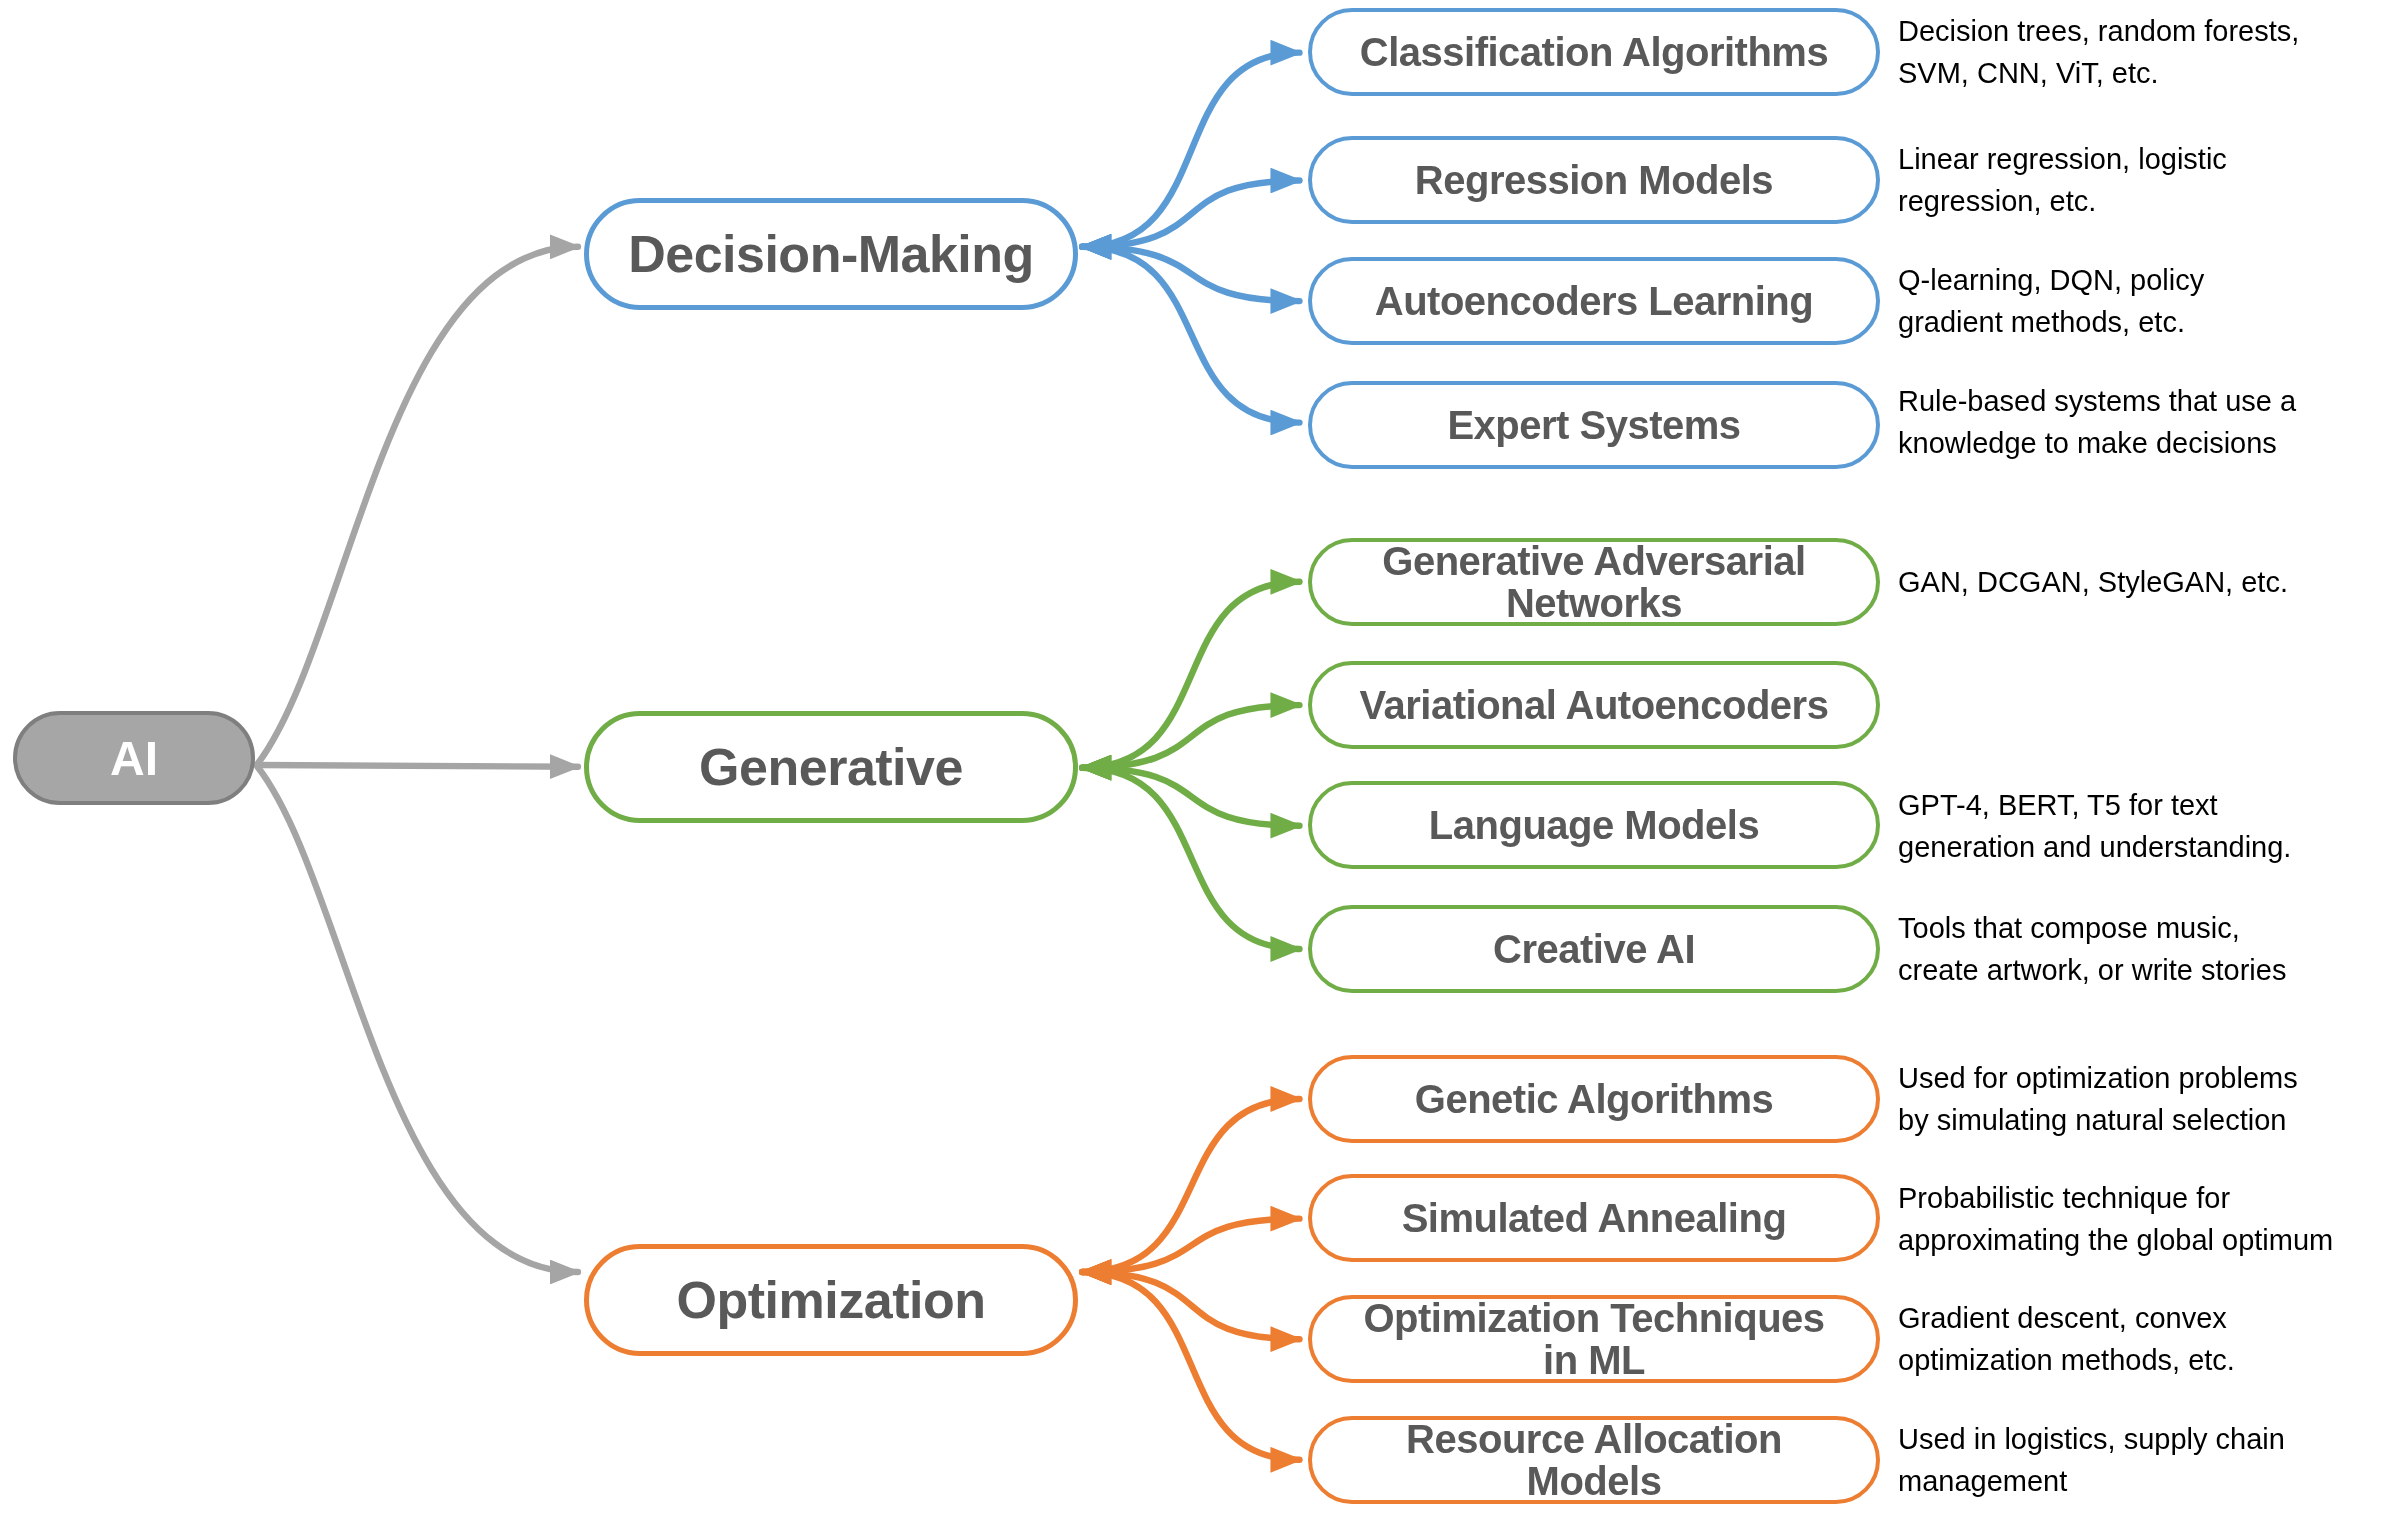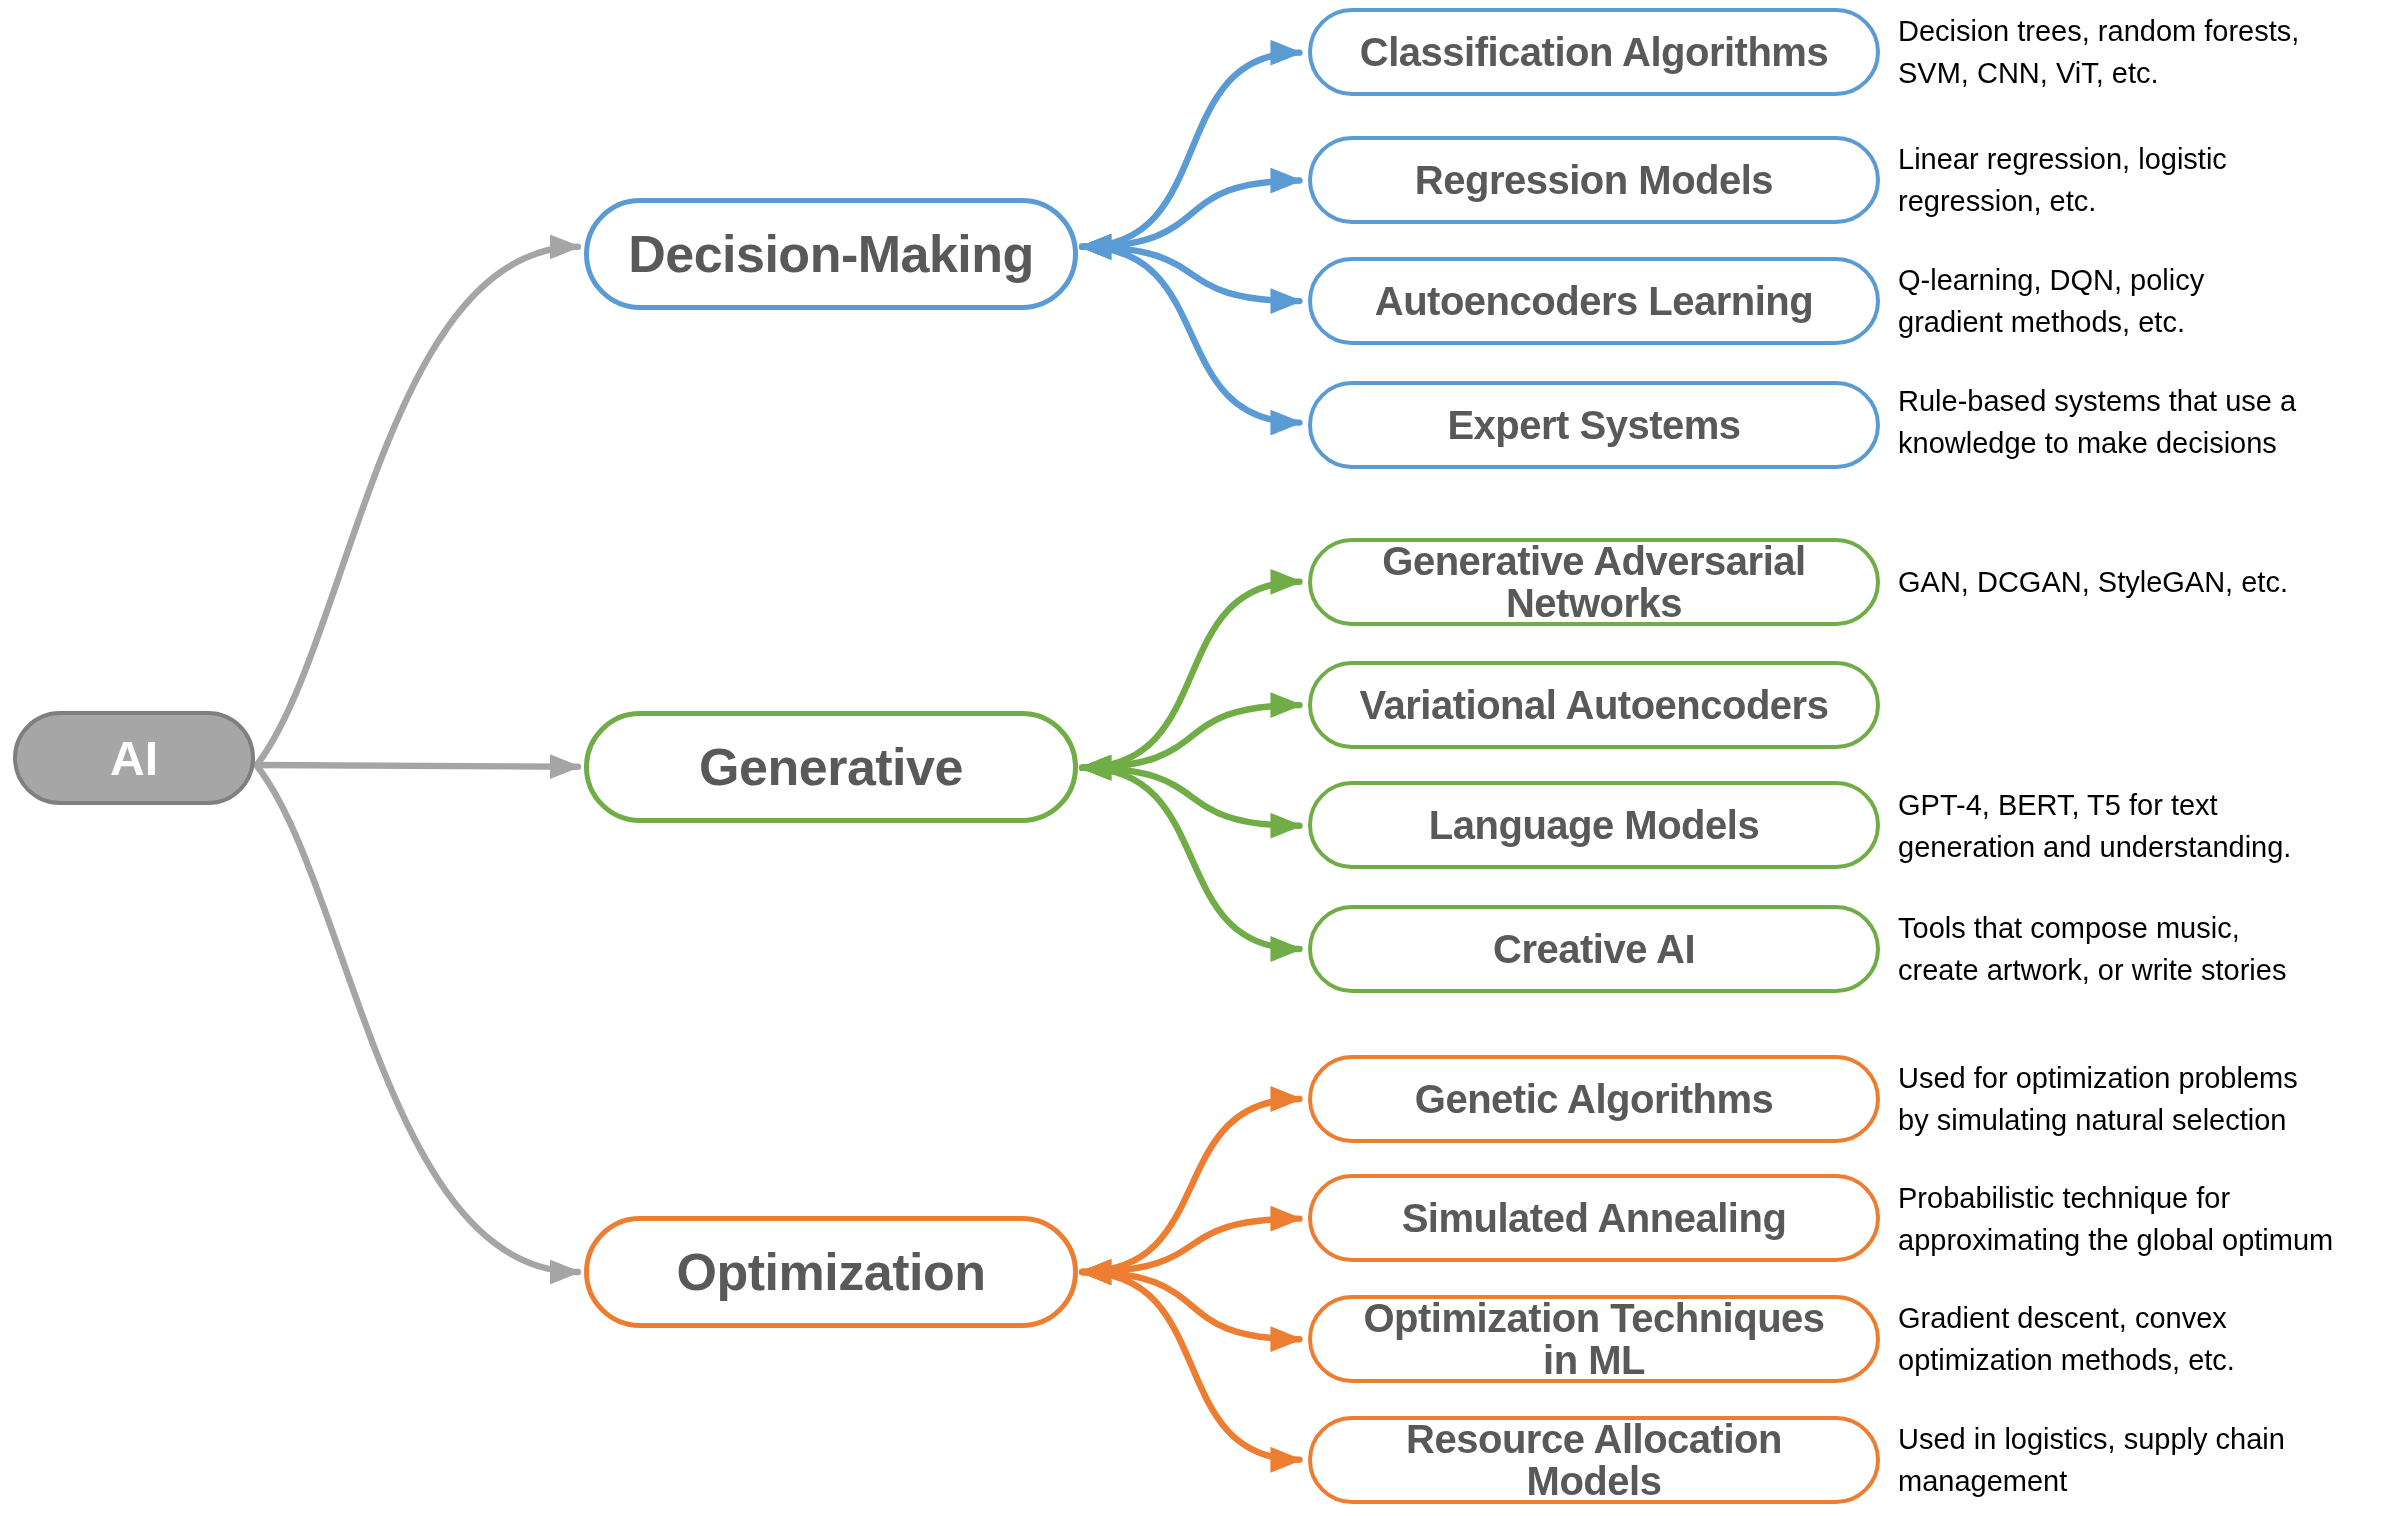--- a/index.html
+++ b/index.html
@@ -41,21 +41,21 @@
   }
   .branch{
     left:584px;width:494px;height:112px;
     border:5.5px solid;
     border-radius:56px;
     font-size:52px;
     letter-spacing:-0.5px;
   }
   .branch.blue{border-color:var(--branch-blue,#5B9BD5);margin-top:7px;}
   .branch.green{border-color:var(--branch-green,#70AD47);}
-  .branch.orange{border-color:var(--branch-orange,#ED7D31);}
+  .branch.orange{border-color:var(--branch-orange,#ED7D31);margin-top:28px;}
   .b-decision{top:191px;}
   .b-generative{top:711px;}
   .b-optimization{top:1216px;}
 
   .child{
     left:1308px;width:572px;height:88px;
     border:4.6px solid;
     border-radius:44px;
     font-size:40px;
     line-height:1.06;

